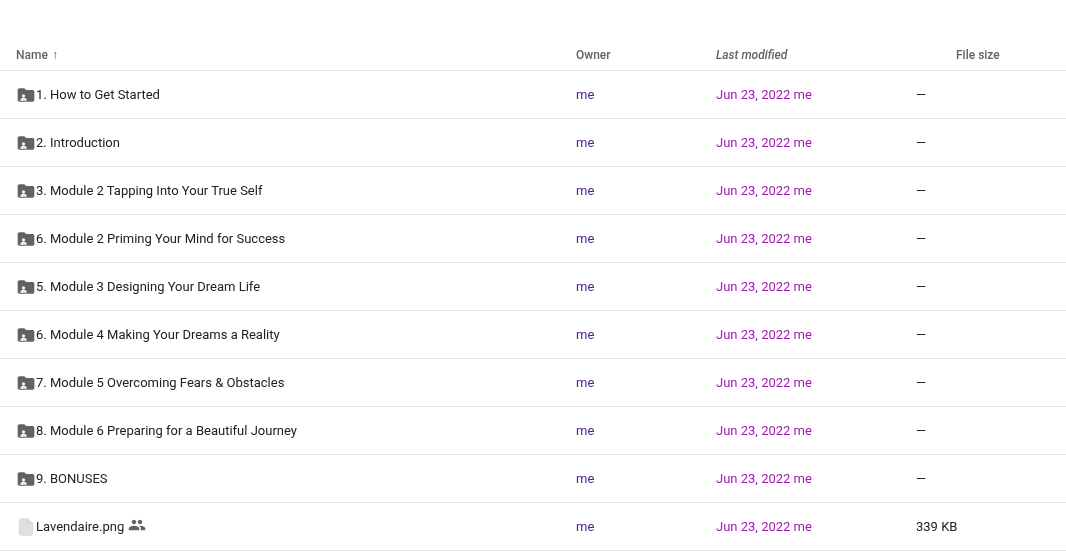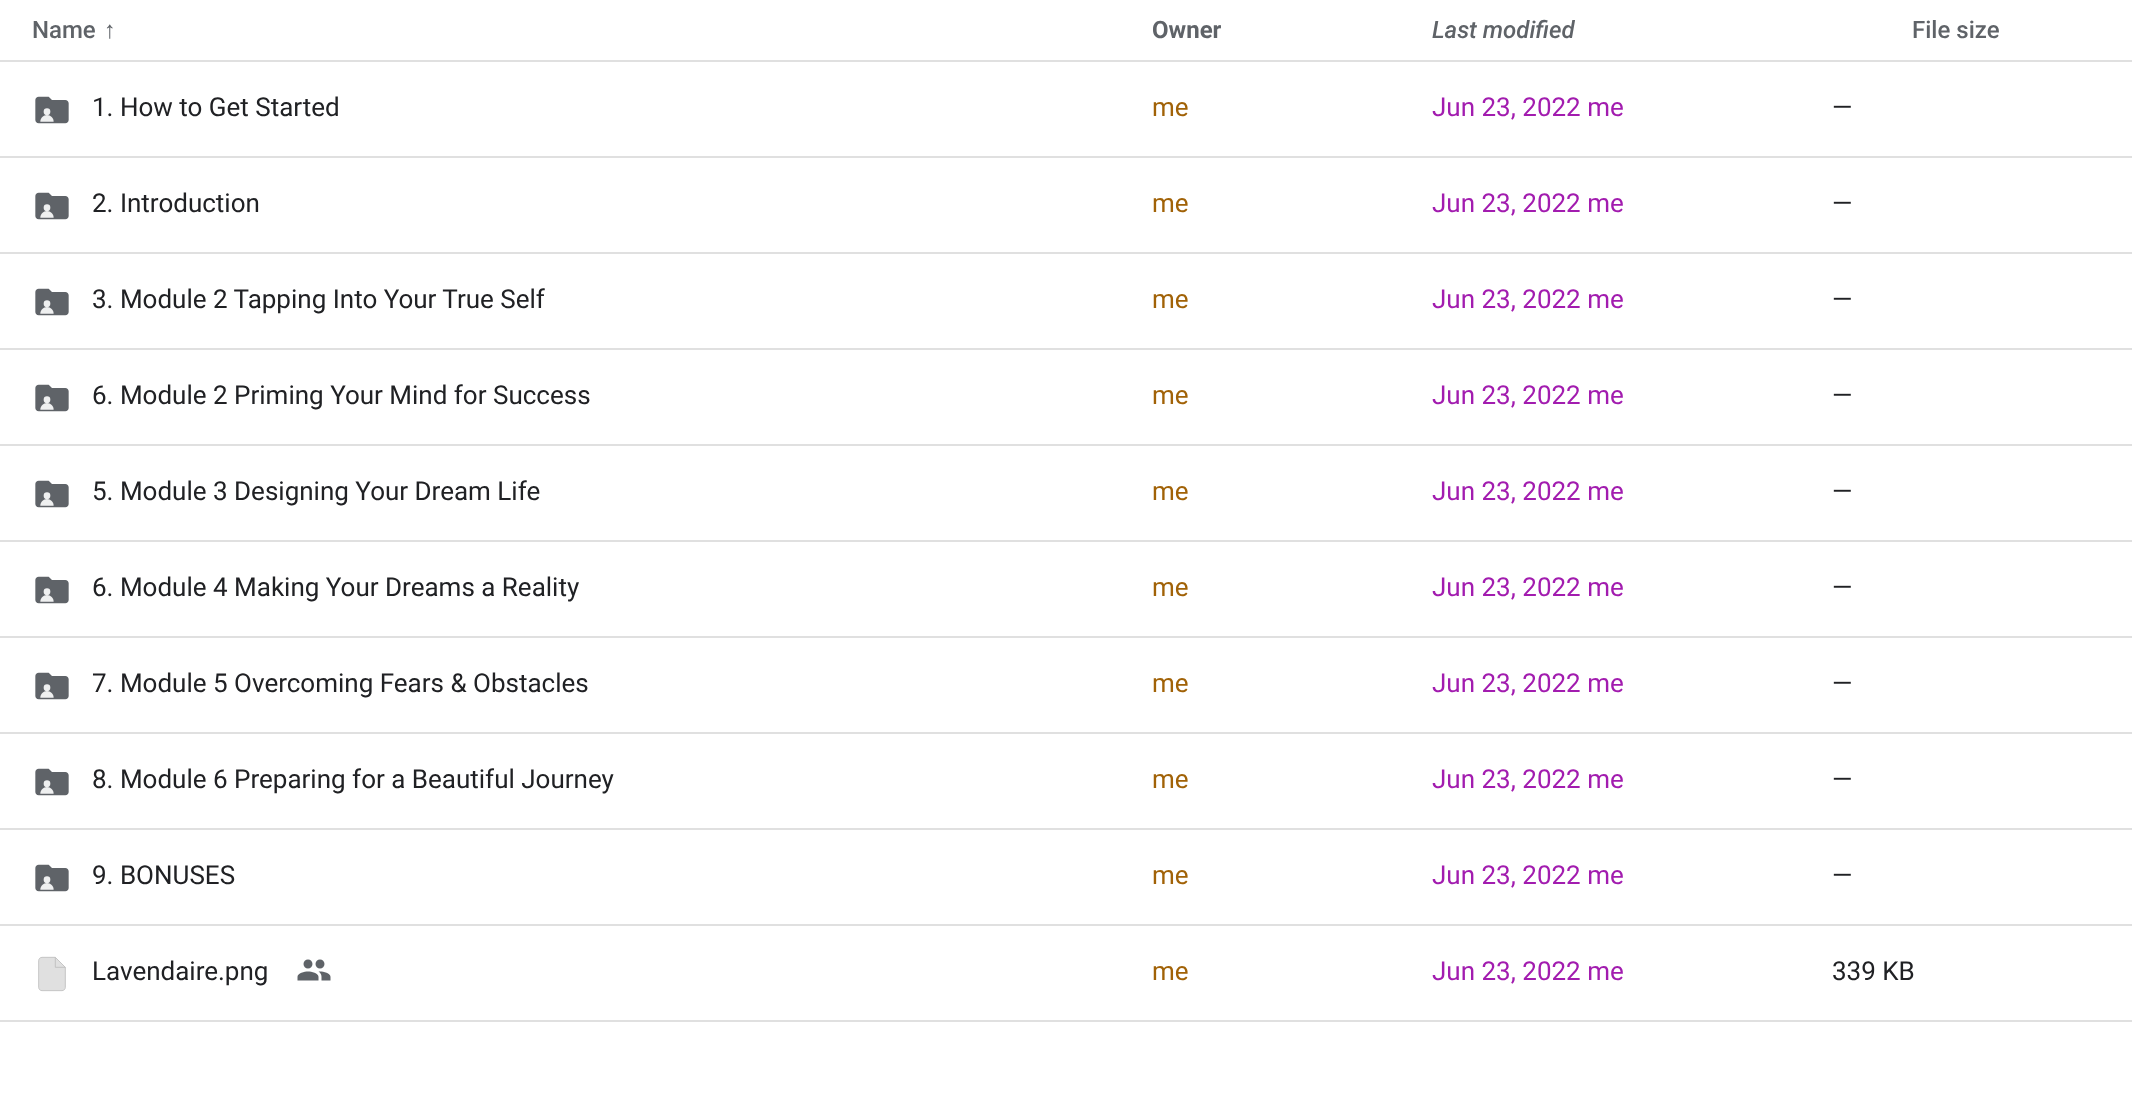--- a/index.html
+++ b/index.html
@@ -15,30 +15,30 @@
       background: #fff;
     }
     .table-header {
       display: flex;
       align-items: center;
       padding: 8px 16px;
       border-bottom: 1px solid #e0e0e0;
       color: #5f6368;
       font-size: 12px;
       font-weight: 500;
+      margin-top: 40px;
     }
     .col-name {
       flex: 0 0 560px;
       display: flex;
       align-items: center;
       gap: 4px;
     }
     .col-owner {
       flex: 0 0 140px;
-      font-weight: bold;
     }
     .col-modified {
       flex: 0 0 200px;
       font-style: italic;
     }
     .col-size {
       flex: 1;
       padding-left: 40px;
     }
     .sort-arrow {
@@ -49,28 +49,27 @@
       display: flex;
       align-items: center;
       padding: 10px 16px;
       border-bottom: 1px solid #e0e0e0;
       min-height: 48px;
     }
     .row-name {
       flex: 0 0 560px;
       display: flex;
       align-items: center;
-      gap: 10px;
       font-size: 13px;
       color: #202124;
     }
     .row-owner {
       flex: 0 0 140px;
       font-size: 13px;
-      color: #a16207;
+      color: #4c1d95;
     }
     .row-modified {
       flex: 0 0 200px;
       font-size: 13px;
       color: #a21caf;
     }
     .row-size {
       flex: 1;
       font-size: 13px;
       color: #202124;

